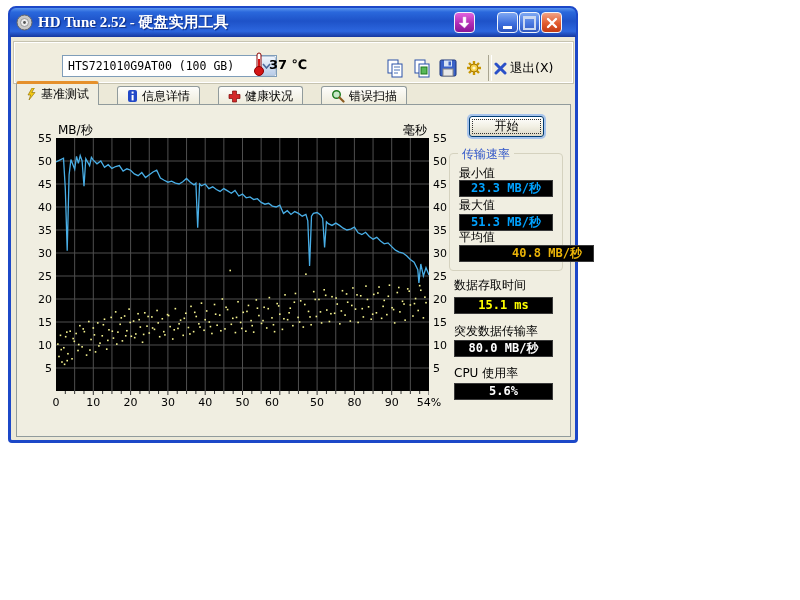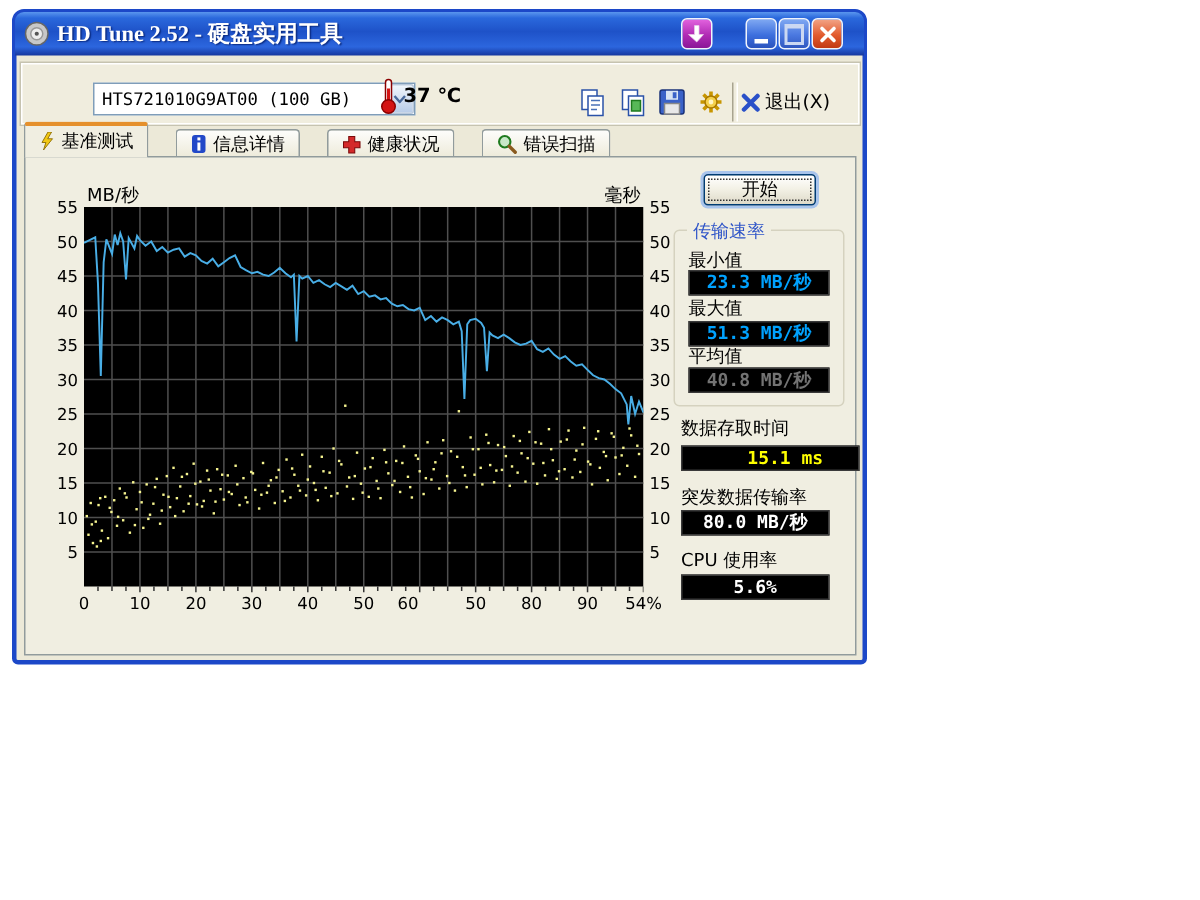--- a/index.html
+++ b/index.html
@@ -62,21 +62,21 @@
     font-family:inherit;cursor:pointer;box-shadow:0 0 0 2px #A8C4EC;outline:1px dotted #333;outline-offset:-4px;}
   .groupbox{position:absolute;left:432px;top:48px;width:112px;height:116px;border:1px solid #D5D2BF;
     border-radius:4px;}
   .group-title{position:absolute;left:8px;top:-8px;background:#F0EEE1;padding:0 4px;color:#2F55C8;font-size:12px;}
   .field-label{position:absolute;left:9px;font-size:12px;white-space:nowrap;}
   .valbox{position:absolute;background:#000;border:1px solid #3A3A3A;color:#fff;text-align:center;
     font-family:"DejaVu Sans Mono","Liberation Mono",monospace;font-weight:bold;font-size:12px;line-height:15px;height:15px;}
   .g-field-0-label{top:11px;} .g-field-0-box{left:9px;top:26px;width:92px;}
   .g-field-1-label{top:43px;} .g-field-1-box{left:9px;top:60px;width:92px;}
   .g-field-2-label{top:75px;} .g-field-2-box{left:9px;top:91px;width:92px;}
-  .lbl-access{left:437px;top:172px;} .box-access{left:437px;top:192px;width:97px;padding-left:20px;}
+  .lbl-access{left:437px;top:172px;} .box-access{left:437px;top:192px;width:97px;}
   .lbl-burst{left:437px;top:218px;}  .box-burst{left:437px;top:235px;width:97px;}
   .lbl-cpu{left:437px;top:260px;}   .box-cpu{left:437px;top:278px;width:97px;}
   .lbl{position:absolute;font-size:12px;white-space:nowrap;}
 </style>
 </head>
 <body>
 
 <div class="window">
  <div class="win-inner">
 
@@ -541,21 +541,21 @@
 
     <button class="start-btn">开始</button>
 
     <div class="groupbox">
       <span class="group-title">传输速率</span>
       <span class="field-label g-field-0-label">最小值</span>
       <span class="valbox g-field-0-box" style="color: rgb(0, 162, 255);">23.3 MB/秒</span>
       <span class="field-label g-field-1-label">最大值</span>
       <span class="valbox g-field-1-box" style="color: rgb(0, 162, 255);">51.3 MB/秒</span>
       <span class="field-label g-field-2-label">平均值</span>
-      <span class="valbox g-field-2-box" style="color: #737373;">40.8 MB/秒</span>
+      <span class="valbox g-field-2-box" style="color: #eab308; padding-left: 41px;">40.8 MB/秒</span>
     </div>
 
     <span class="lbl lbl-access">数据存取时间</span>
     <span class="valbox box-access" style="color: rgb(255, 255, 0);">15.1 ms</span>
 
     <span class="lbl lbl-burst">突发数据传输率</span>
     <span class="valbox box-burst" style="color: rgb(255, 255, 255);">80.0 MB/秒</span>
 
     <span class="lbl lbl-cpu">CPU 使用率</span>
     <span class="valbox box-cpu" style="color: rgb(255, 255, 255);">5.6%</span>

